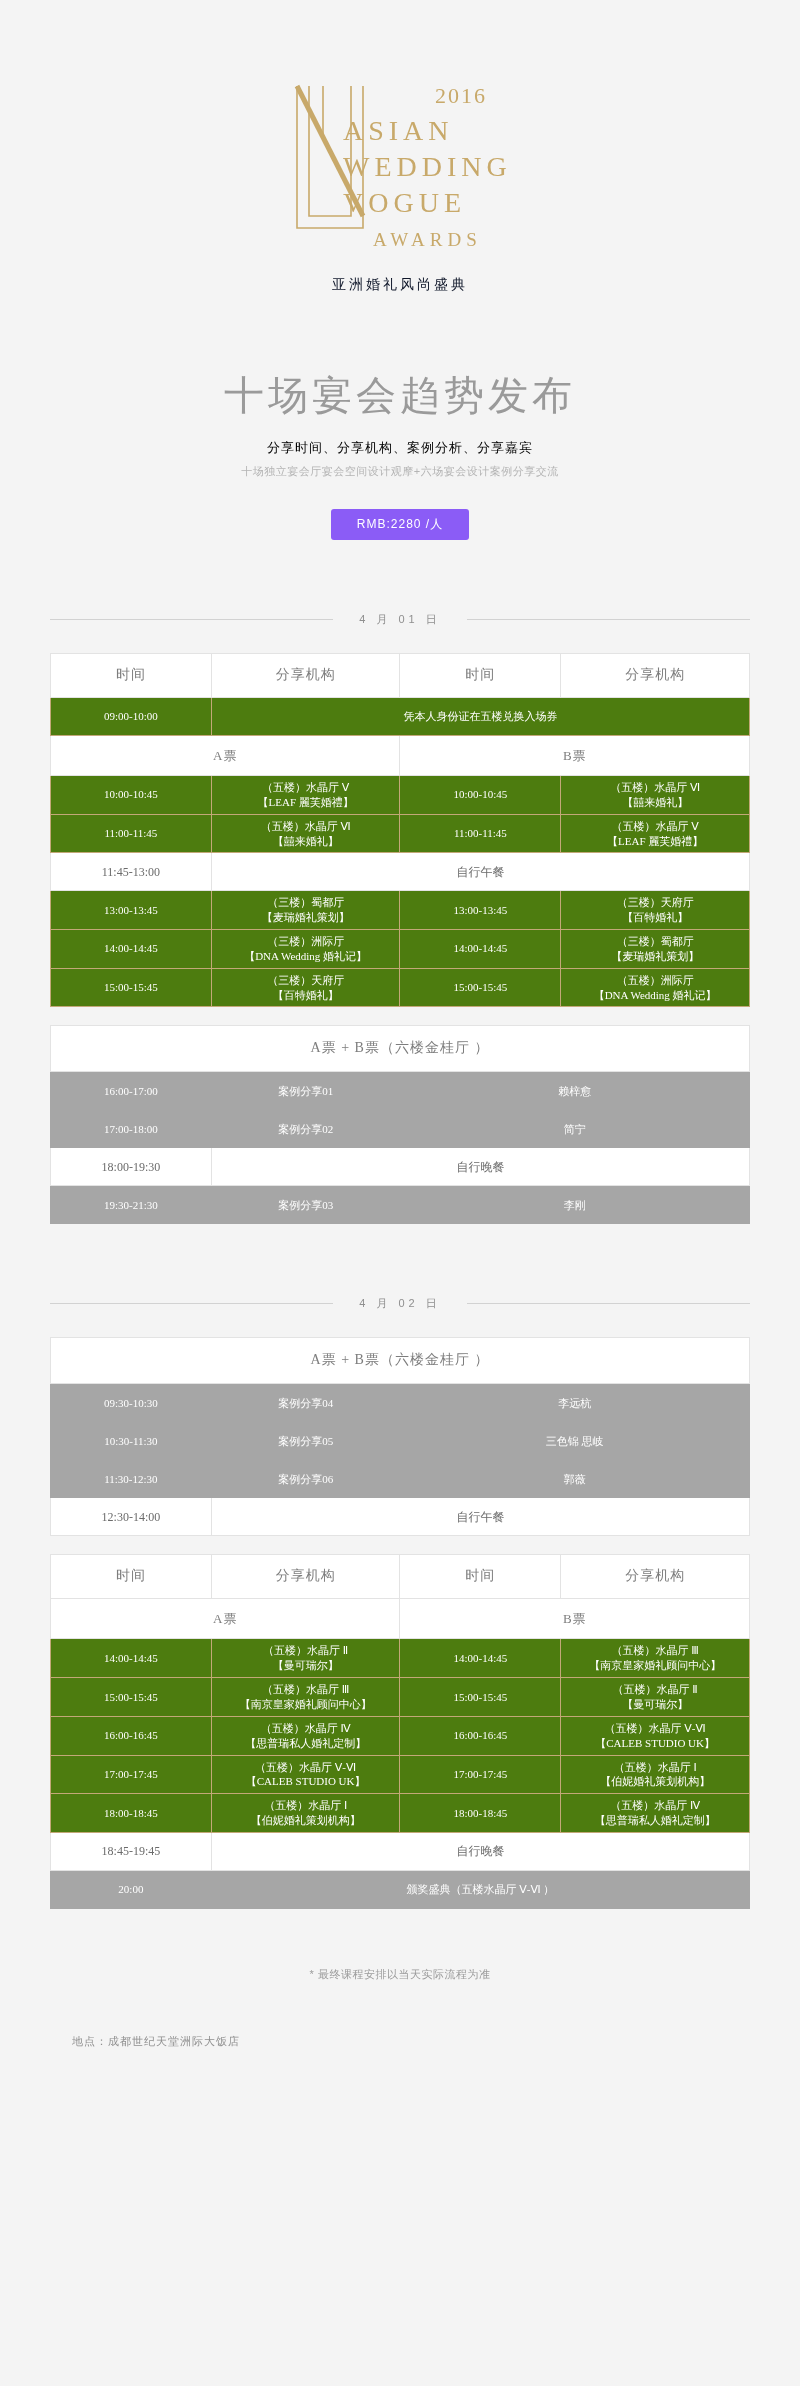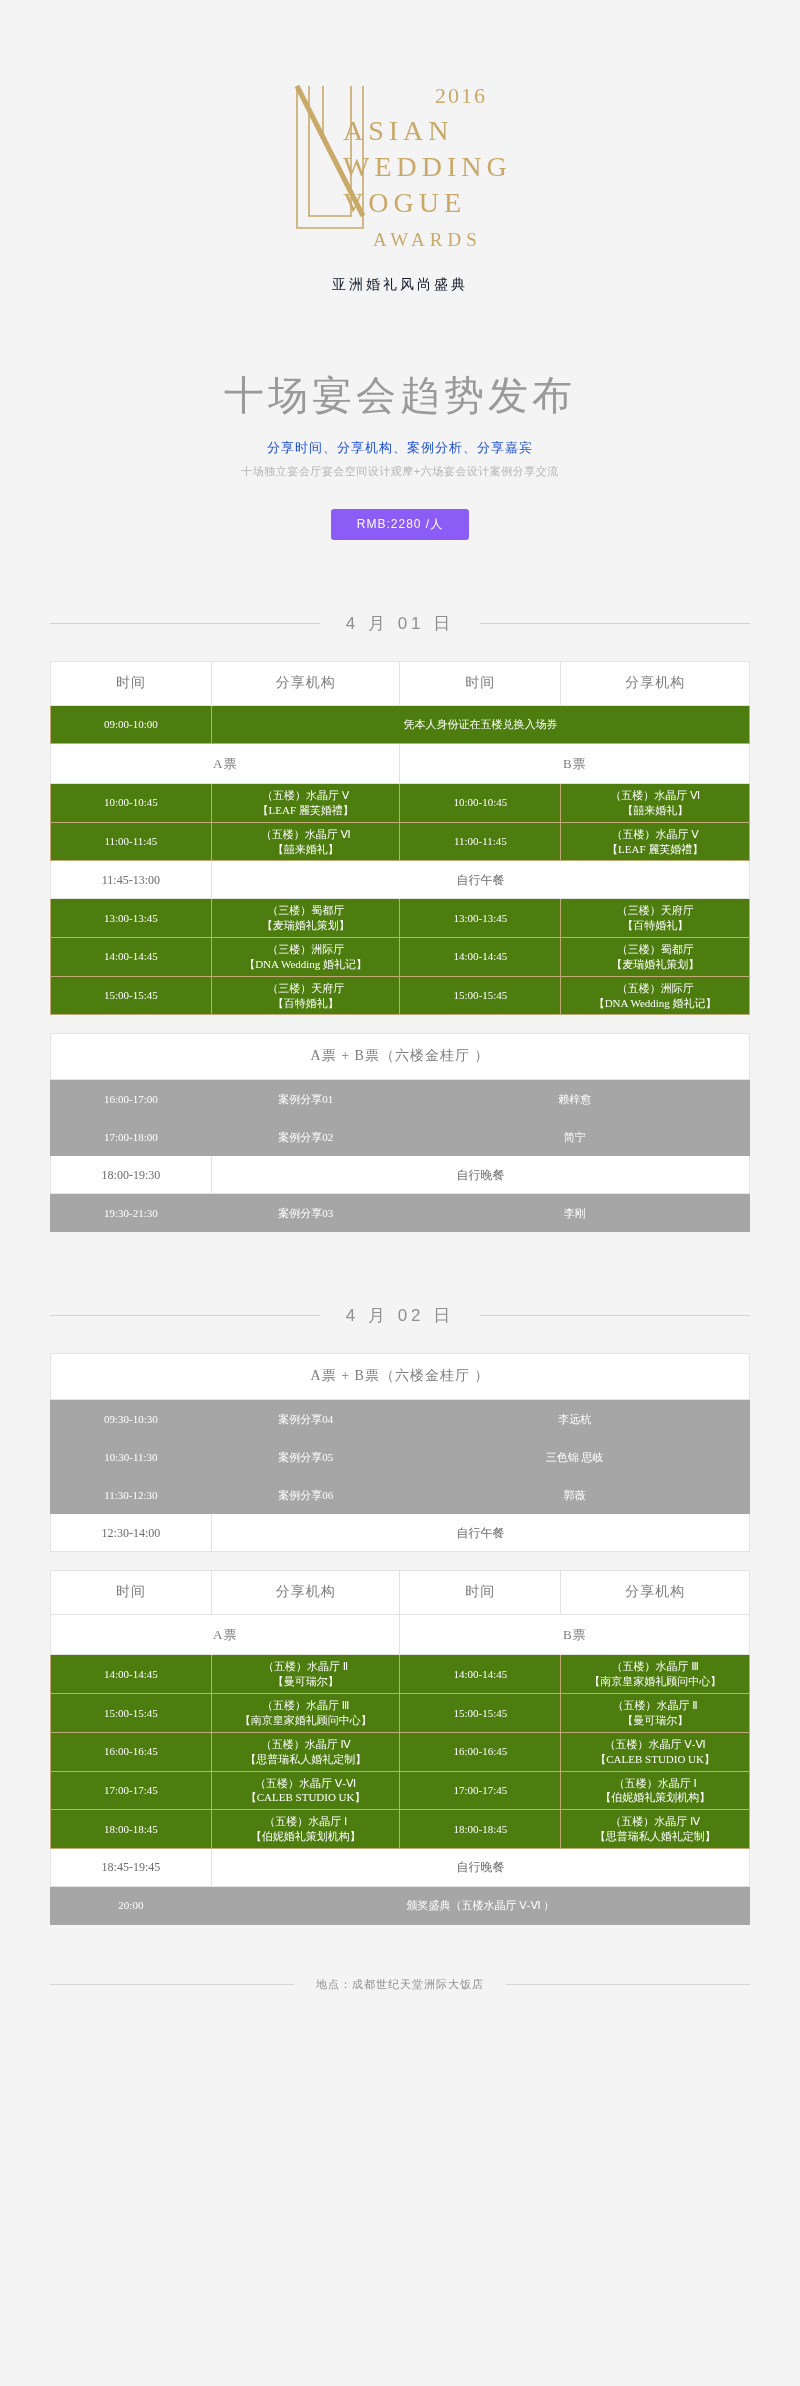--- a/index.html
+++ b/index.html
@@ -49,21 +49,21 @@
     margin:0;
     font-size:40px;
     font-weight:normal;
     letter-spacing:4px;
     color:#9a9a9a;
   }
   .headline .sub1{
     margin-top:16px;
     font-size:13px;
     letter-spacing:1px;
-    color:#1d4ed8;
+    color:#000000;
   }
   .headline .sub2{
     margin-top:7px;
     font-size:11px;
     letter-spacing:0.5px;
     color:#b4b4b4;
   }
   .price-pill{
     display:inline-block;
     margin-top:30px;
@@ -83,21 +83,21 @@
     margin:72px auto 26px auto;
     width:700px;
   }
   .date-divider .line{
     flex:1;
     height:1px;
     background:#d2d2d2;
   }
   .date-divider .label{
     padding:0 26px;
-    font-size:17px;
+    font-size:11px;
     letter-spacing:4px;
     color:#8f8f8f;
     white-space:nowrap;
   }
 
   
   .tbl{
     width:700px;
     margin:0 auto;
     border-collapse:collapse;
@@ -159,24 +159,25 @@
   
   .footnote{
     text-align:center;
     margin-top:58px;
     font-size:11px;
     color:#9b9b9b;
     letter-spacing:0.5px;
   }
   .foot-divider{
     display:flex;
-    align-items:center;
+    align-items:flex-start;
     justify-content:center;
     margin:52px auto 0 auto;
     width:700px;
+    flex-direction:column;
   }
   .foot-divider .line{flex:1;height:1px;background:#d7d7d7;}
   .foot-divider .label{
     padding:0 22px;
     font-size:11px;
     color:#8f8f8f;
     letter-spacing:1px;
     white-space:nowrap;
   }
 </style>
@@ -465,20 +466,21 @@
         <td class="meal">18:45-19:45</td>
         <td class="meal" colspan="3">自行晚餐</td>
       </tr>
       <tr>
         <td class="gray">20:00</td>
         <td class="gray" colspan="3">颁奖盛典（五楼水晶厅 Ⅴ-Ⅵ ）</td>
       </tr>
     </tbody>
   </table>
 
+  <div class="footnote">* 最终课程安排以当天实际流程为准</div>
 
   <div class="foot-divider">
     <span class="line"></span>
     <span class="label">地点：成都世纪天堂洲际大饭店</span>
     <span class="line"></span>
   </div>
 
 </div>
 
 </body></html>

